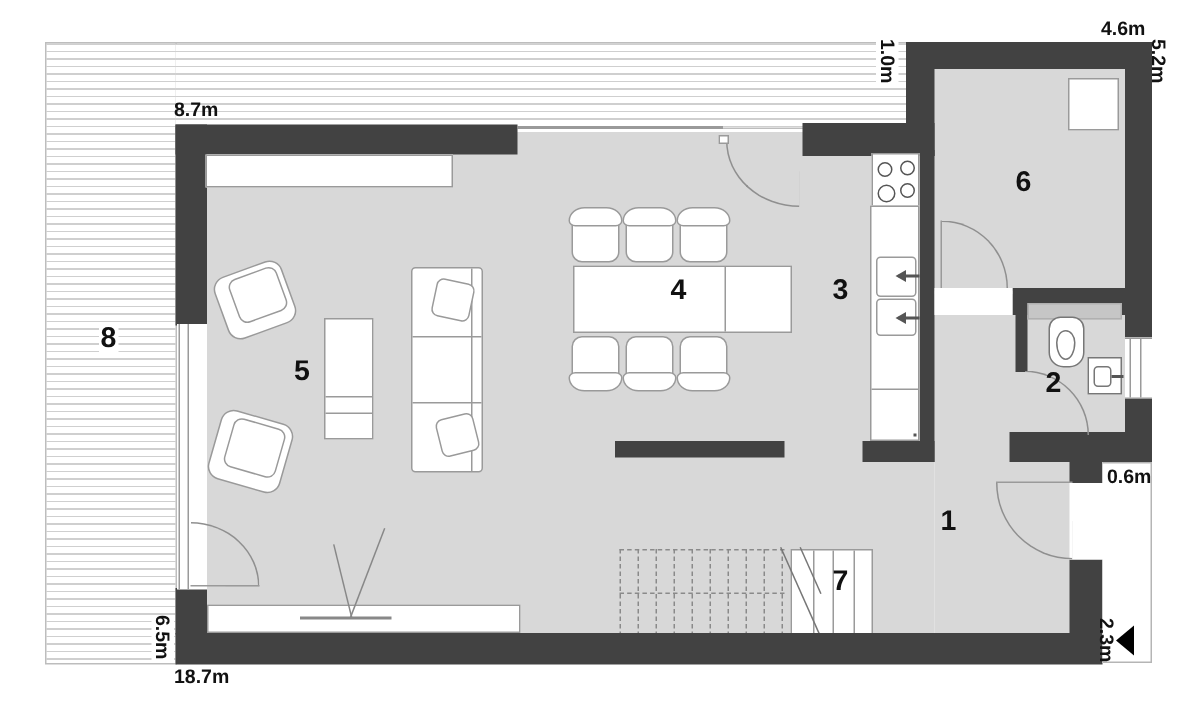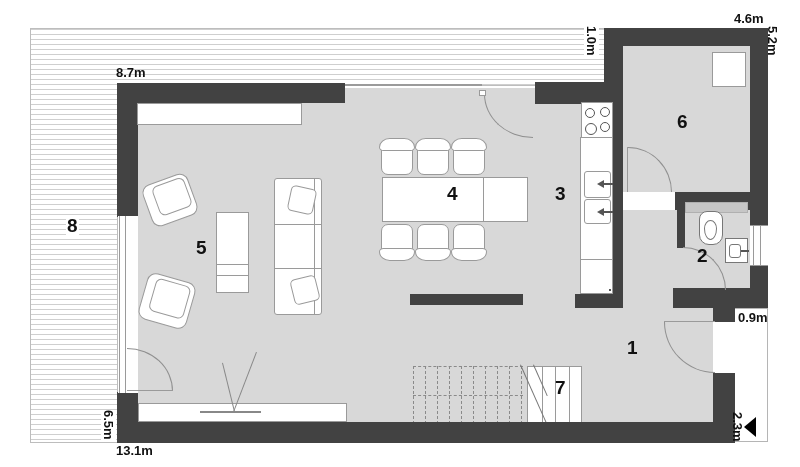--- a/index.html
+++ b/index.html
@@ -189,18 +189,18 @@
   <div class="a roomnum" style="left:447px;top:184px;">4</div>
   <div class="a roomnum" style="left:196px;top:238px;">5</div>
   <div class="a roomnum" style="left:677px;top:112px;">6</div>
   <div class="a roomnum" style="left:555px;top:378px;">7</div>
   <div class="a roomnum wbg" style="left:66px;top:216px;">8</div>
 
   <div class="a dim" style="left:116px;top:66px;text-align:center;">8.7m</div>
   <div class="a dim vtext wbg" style="left:584px;top:26px;">1.0m</div>
   <div class="a dim" style="left:734px;top:12px;">4.6m</div>
   <div class="a dim vtext" style="left:766px;top:26px;">5.2m</div>
-  <div class="a dim" style="left:738px;top:311px;">0.9m</div>
+  <div class="a dim" style="left:738px;top:311px;">0.6m</div>
   <div class="a dim vtext" style="left:731px;top:412px;">2.3m</div>
   <div class="a dim vtext wbg" style="left:101px;top:410px;">6.5m</div>
-  <div class="a dim" style="left:116px;top:444px;">13.1m</div>
+  <div class="a dim" style="left:116px;top:444px;">18.7m</div>
 
 </div>
 
 </body></html>

